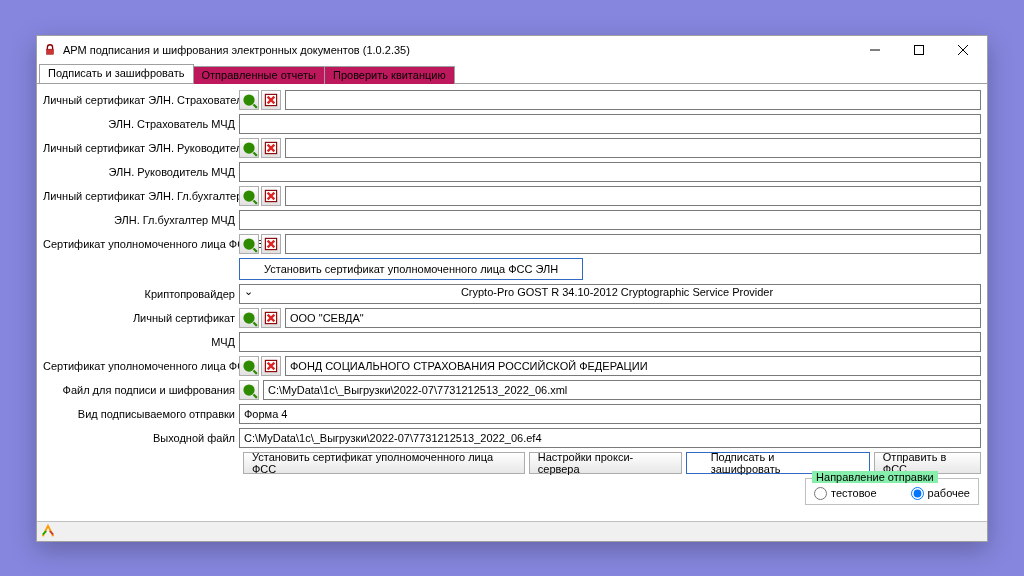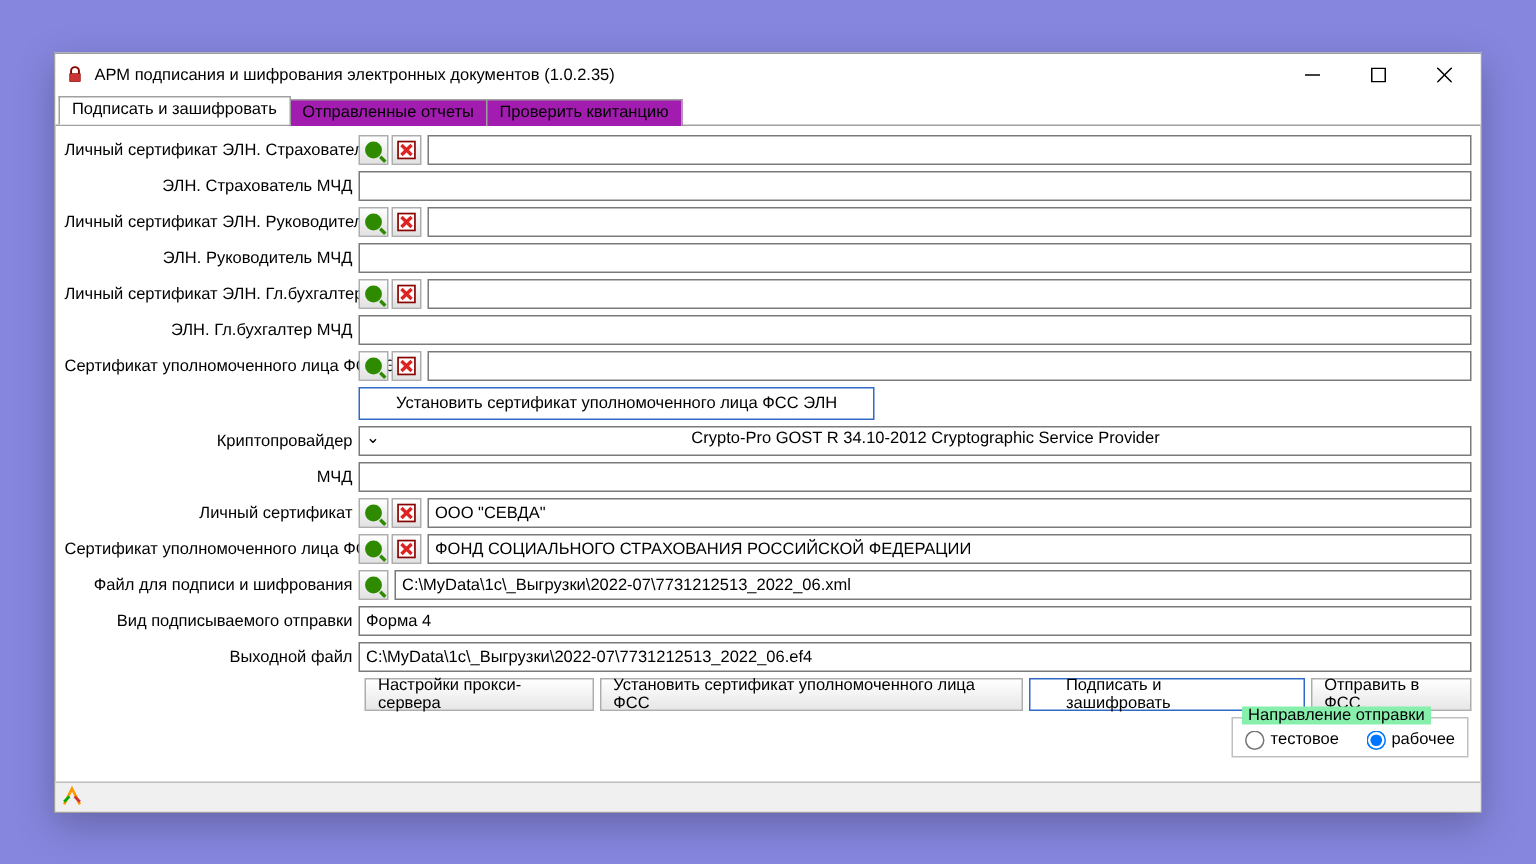--- a/index.html
+++ b/index.html
@@ -37,21 +37,21 @@
     display:flex; align-items:flex-end;
     padding-left:2px;
     background:#fff;
     border-bottom:1px solid #a0a0a0;
     height:20px;
   }
   .tab {
     padding:2px 8px 3px;
     border:1px solid #a0a0a0;
     border-bottom:none;
-    background:#a21caf;
+    background:#be185d;
     margin-right:-1px;
     position:relative; top:1px;
     font-size:11px;
     color:#000;
   }
   .tab.active {
     background:#fff;
     z-index:2;
     top:0px;
     padding-bottom:4px;
@@ -118,21 +118,21 @@
     padding:2px 8px 4px;
     margin-left:auto;
     margin-top:4px;
     position:relative;
     font-size:11px;
     display:inline-block;
   }
   .group-box .legend {
     position:absolute; top:-8px; left:6px; background:#86efac; padding:0 4px;
   }
-  .radio-row { display:flex; align-items:center; gap:18px; margin-top:6px; }
+  .radio-row { display:flex; align-items:center; gap:34px; margin-top:6px; }
   .radio { display:inline-flex; align-items:center; gap:4px; }
   .radio input { margin:0; }
   .separator { height:12px; }
   .statusbar {
     border-top:1px solid #c0c0c0;
     background:#f0f0f0;
     height:20px; display:flex; align-items:center; padding:0 4px;
   }
   .statusbar .status-icon { width:14px; height:14px; }
 </style>
@@ -268,40 +268,40 @@
       <div class="label"></div>
       <div class="action-button">Установить сертификат уполномоченного лица ФСС ЭЛН</div>
     </div>
 
     <div class="row">
       <div class="label">Криптопровайдер</div>
       <div class="select">Crypto-Pro GOST R 34.10-2012 Cryptographic Service Provider</div>
     </div>
 
     <div class="row">
+      <div class="label">Личный сертификат</div>
+      <div class="icons">
+        <div class="icon-btn green">
+            <svg viewBox="0 0 16 16">
+              <circle cx="8" cy="8" r="5"></circle>
+              <path d="M12 12 L15 15" stroke="#2e8b00" stroke-width="2"></path>
+            </svg>
+          </div>
+        <div class="icon-btn red">
+            <svg viewBox="0 0 16 16">
+              <rect x="3" y="3" width="10" height="10" fill="#fff" stroke="#800"></rect>
+              <path d="M5 5 L11 11 M11 5 L5 11" stroke="#d22" stroke-width="2"></path>
+            </svg>
+          </div>
+      </div>
+      <div class="field">ООО "СЕВДА"</div>
+    </div>
+    <div class="row">
       <div class="label">МЧД</div>
       <div class="field"></div>
-    </div>
-    <div class="row">
-      <div class="label">Личный сертификат</div>
-      <div class="icons">
-        <div class="icon-btn green">
-            <svg viewBox="0 0 16 16">
-              <circle cx="8" cy="8" r="5"></circle>
-              <path d="M12 12 L15 15" stroke="#2e8b00" stroke-width="2"></path>
-            </svg>
-          </div>
-        <div class="icon-btn red">
-            <svg viewBox="0 0 16 16">
-              <rect x="3" y="3" width="10" height="10" fill="#fff" stroke="#800"></rect>
-              <path d="M5 5 L11 11 M11 5 L5 11" stroke="#d22" stroke-width="2"></path>
-            </svg>
-          </div>
-      </div>
-      <div class="field">ООО "СЕВДА"</div>
     </div>
 
     <div class="row">
       <div class="label">Сертификат уполномоченного лица ФСС</div>
       <div class="icons">
         <div class="icon-btn green">
             <svg viewBox="0 0 16 16">
               <circle cx="8" cy="8" r="5"></circle>
               <path d="M12 12 L15 15" stroke="#2e8b00" stroke-width="2"></path>
             </svg>
@@ -333,22 +333,22 @@
       <div class="label">Вид подписываемого отправки</div>
       <div class="field">Форма 4</div>
     </div>
 
     <div class="row">
       <div class="label">Выходной файл</div>
       <div class="field">C:\MyData\1c\_Выгрузки\2022-07\7731212513_2022_06.ef4</div>
     </div>
 
     <div class="button-row">
+      <div class="plain-button">Установить сертификат уполномоченного лица ФСС</div>
       <div class="plain-button">Настройки прокси-сервера</div>
-      <div class="plain-button">Установить сертификат уполномоченного лица ФСС</div>
       <div class="action-button">Подписать и зашифровать</div>
       <div class="plain-button">Отправить в ФСС</div>
     </div>
 
     <div style="display:flex; justify-content:flex-end; padding-right:2px;">
       <div class="group-box">
         <span class="legend">Направление отправки</span>
         <div class="radio-row">
           <label class="radio">
             <input type="radio" name="dir" style="">

